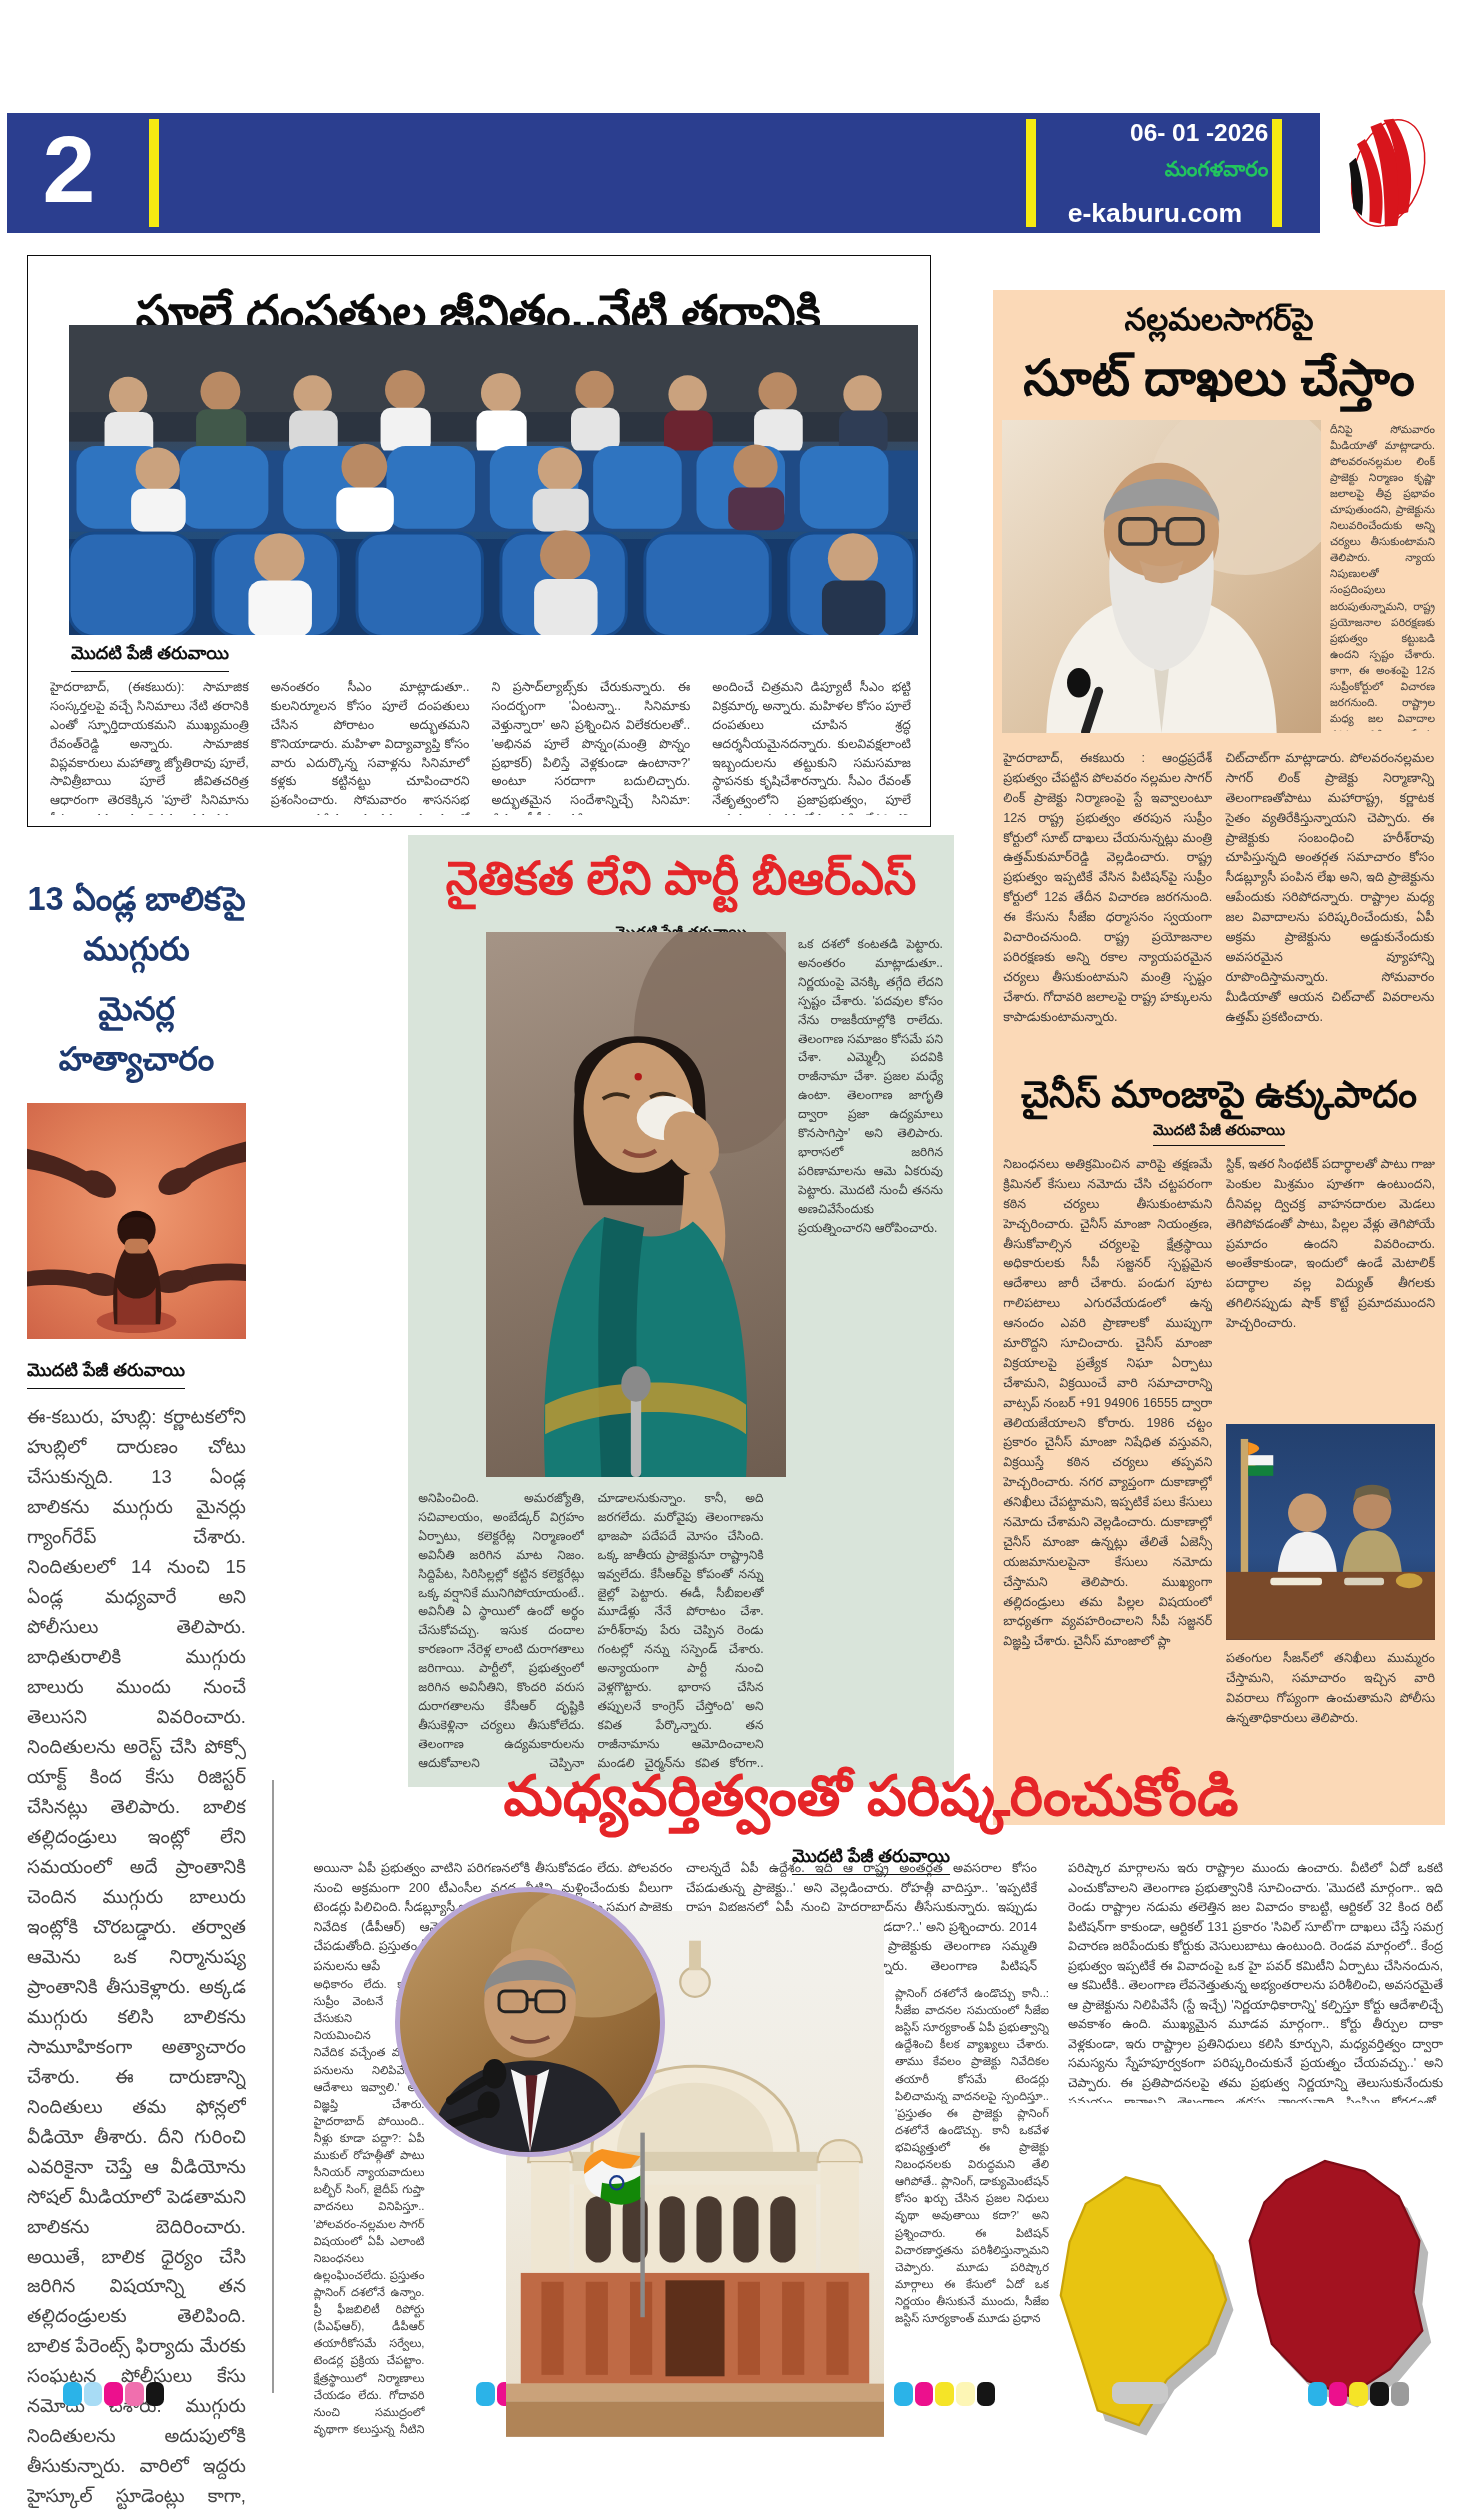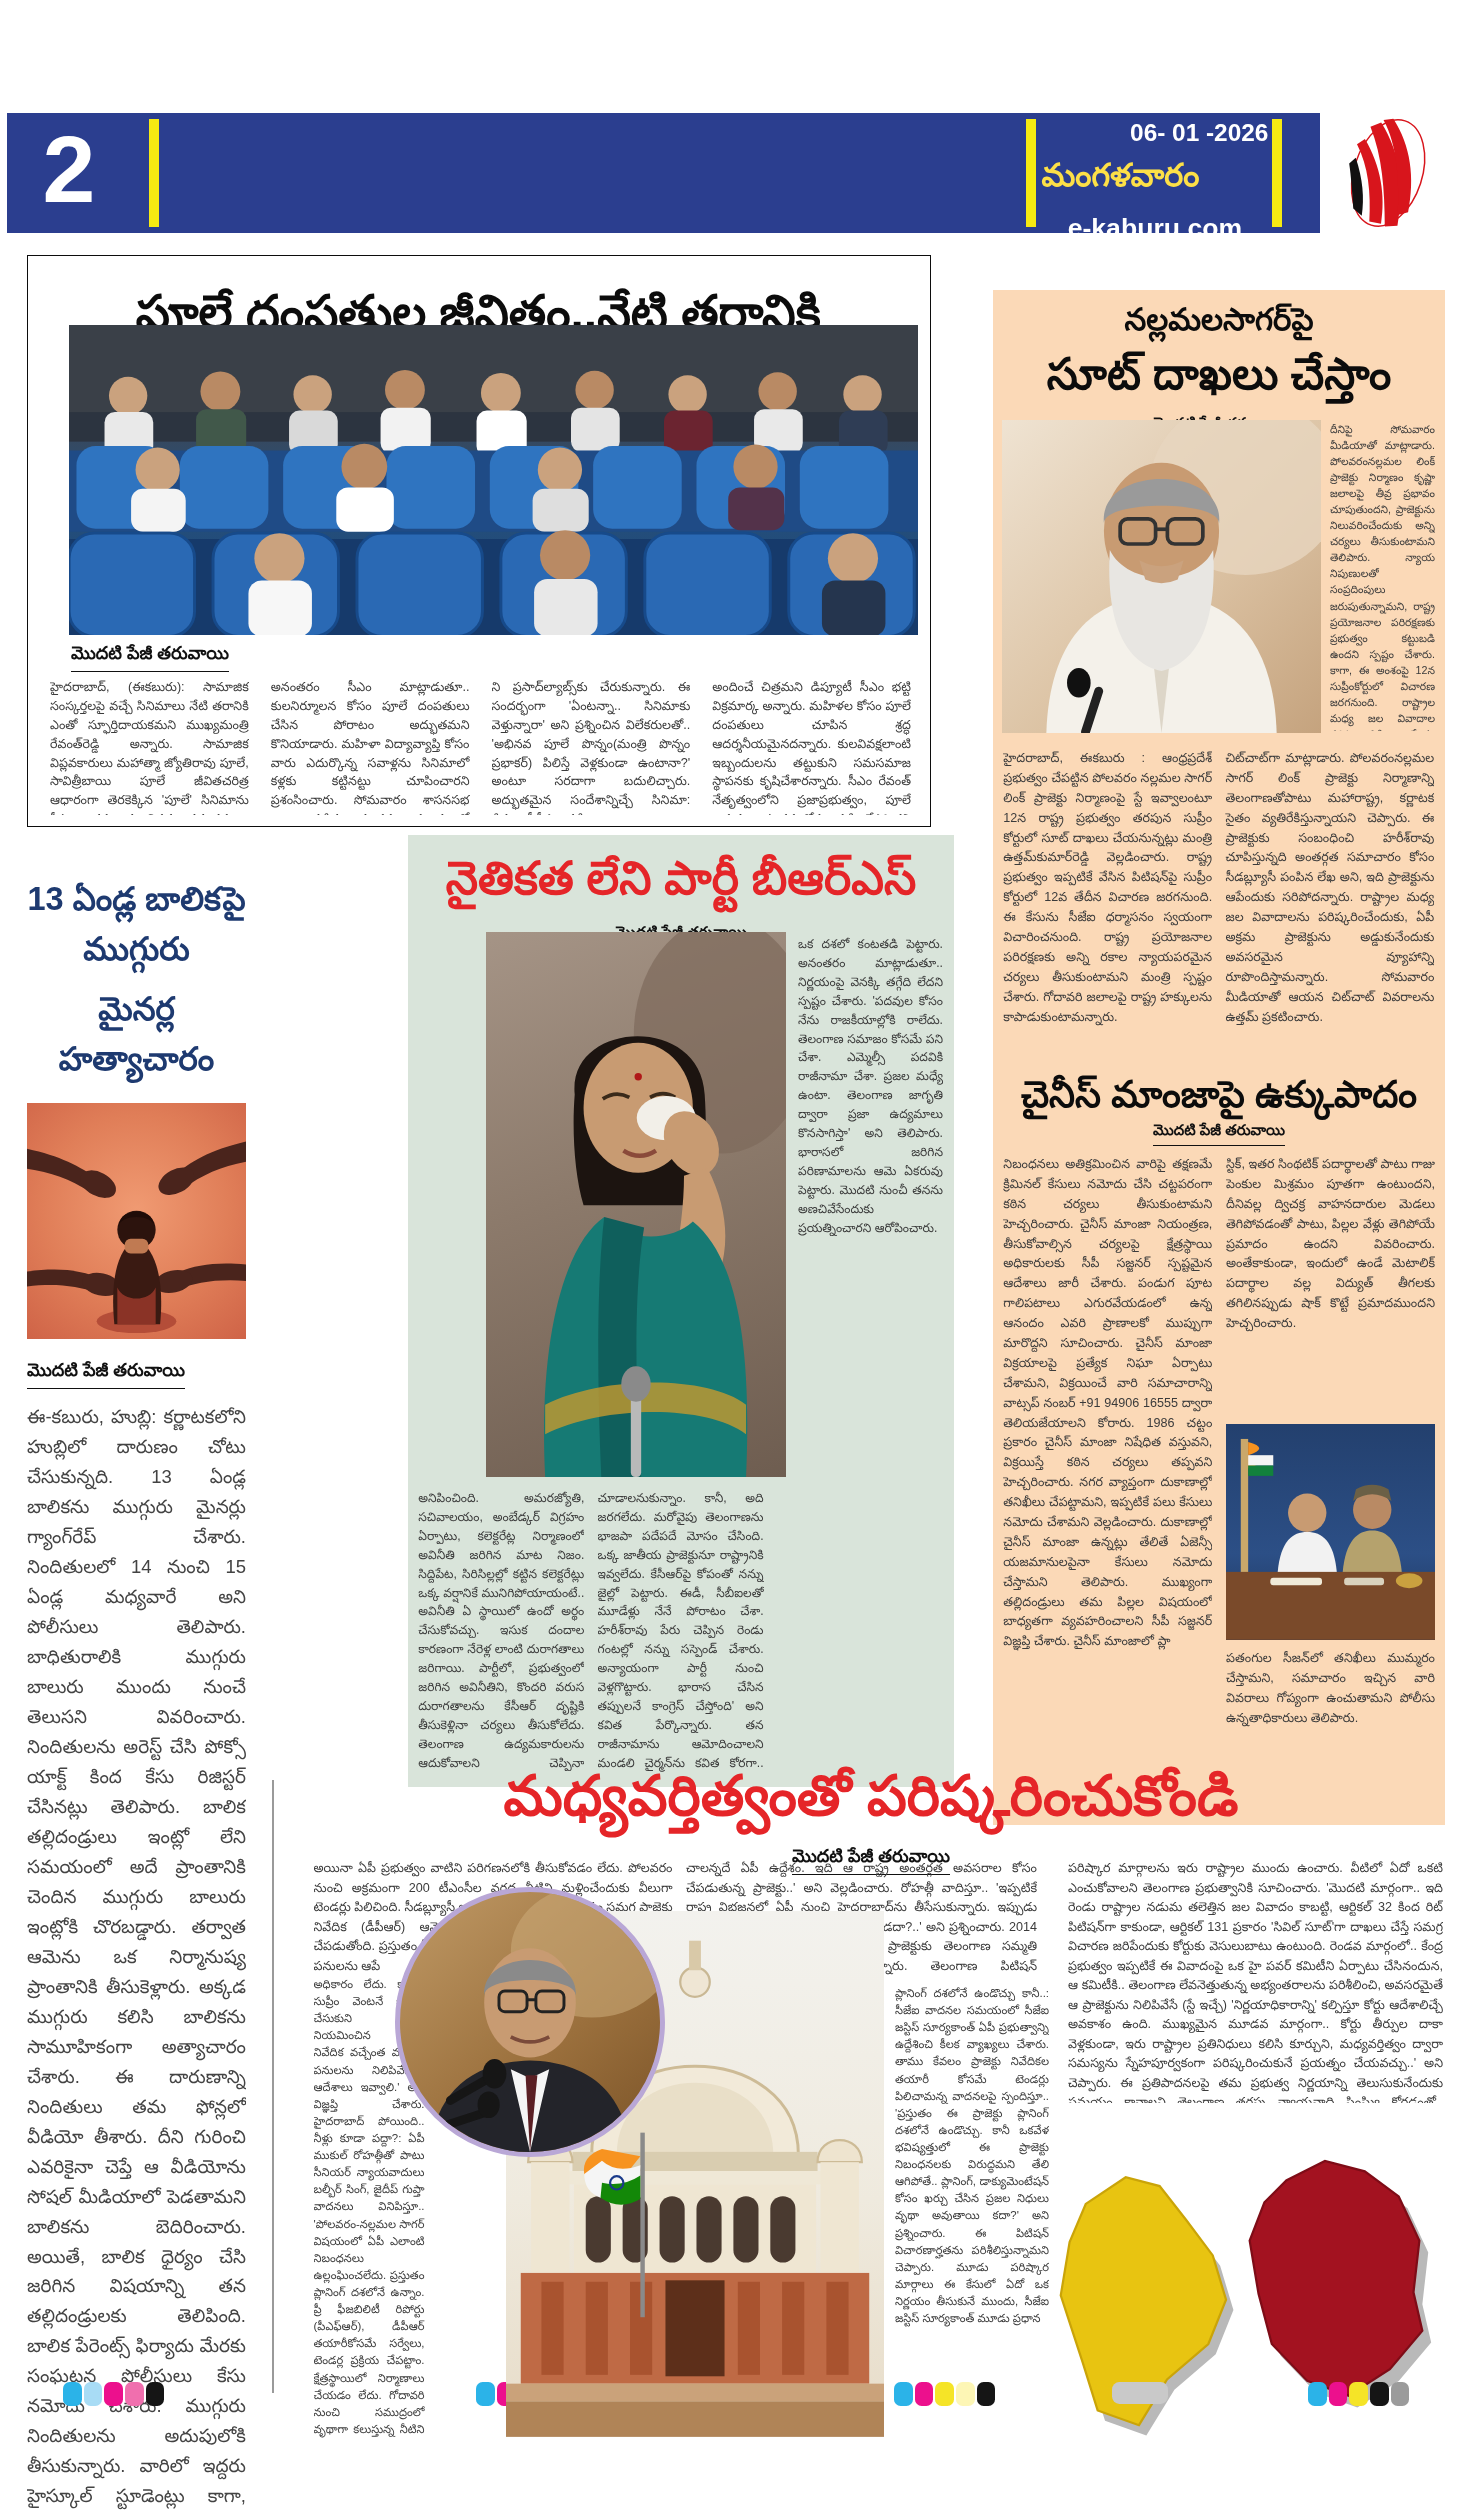--- a/index.html
+++ b/index.html
@@ -5,21 +5,21 @@
   html,body{margin:0;padding:0;background:#fff;}
   .page{position:relative;width:1466px;height:2512px;background:#fff;overflow:hidden;
         font-family:"Liberation Sans","DejaVu Sans",sans-serif;color:#222;}
   .abs{position:absolute;}
   
   .masthead{background:#2b3e8f;}
   .ybar{background:#f6ea12;position:absolute;top:5.9px;bottom:5.9px;width:9.6px;}
   .pageno{color:#fff;font-weight:bold;font-size:95px;line-height:1;}
   .mast-title{color:#fff;font-weight:bold;font-size:62px;text-align:center;letter-spacing:1.5px;}
   .mast-date{color:#fff;font-weight:bold;font-size:24.4px;text-align:right;}
-  .mast-day{color:#fde047;font-weight:bold;font-size:32px;text-align:left;}
+  .mast-day{color:#22c55e;font-weight:bold;font-size:21px;text-align:right;}
   .mast-site{color:#fff;font-weight:bold;font-size:26.6px;text-align:center;}
   .logo-box{background:#fff;position:absolute;}
   
   .a1-box{border:1.5px solid #0c0c0c;background:#fff;}
   .headline-black{font-weight:bold;color:#0c0c0c;text-align:center;}
   .headline-red{font-weight:bold;color:#e52528;text-align:center;}
   .headline-navy{font-weight:bold;color:#1e3a70;text-align:center;line-height:1.55;margin-top:28px;}
   .cont{font-weight:bold;color:#111;font-size:17.7px;display:inline-block;
         border-bottom:1.5px solid #111;padding-bottom:3px;}
   .cont.small{font-size:14.8px;}
@@ -222,21 +222,21 @@
     <div class="abs cols" style="left:10.3px;top:654px;width:526px;height:285px;gap:13.3px;">
       <div class="bodytxt" style="width:166px;font-size:12.2px;line-height:1.55;">అనిపించింది. అమరజ్యోతి, సచివాలయం, అంబేడ్కర్ విగ్రహం ఏర్పాటు, కలెక్టరేట్ల నిర్మాణంలో అవినీతి జరిగిన మాట నిజం. సిద్దిపేట, సిరిసిల్లల్లో కట్టిన కలెక్టరేట్లు ఒక్క వర్షానికే మునిగిపోయాయంటే.. అవినీతి ఏ స్థాయిలో ఉందో అర్థం చేసుకోవచ్చు. ఇసుక దందాల కారణంగా నేరెళ్ల లాంటి దురాగతాలు జరిగాయి. పార్టీలో, ప్రభుత్వంలో జరిగిన అవినీతిని, కొందరి వరుస దురాగతాలను కేసీఆర్ దృష్టికి తీసుకెళ్లినా చర్యలు తీసుకోలేదు. తెలంగాణ ఉద్యమకారులను ఆదుకోవాలని చెప్పినా పట్టించుకోలేదు. తెరాసను భారాసగా మార్చడాన్నీ నేను ఒప్పుకోలేదు. తెలంగాణలో ఏం సాధించామని జాతీయ</div>
       <div class="bodytxt" style="width:166px;font-size:12.2px;line-height:1.55;">చూడాలనుకున్నాం. కానీ, అది జరగలేదు. మరోవైపు తెలంగాణను భాజపా పదేపదే మోసం చేసింది. ఒక్క జాతీయ ప్రాజెక్టునూ రాష్ట్రానికి ఇవ్వలేదు. కేసీఆర్‌పై కోపంతో నన్ను జైల్లో పెట్టారు. ఈడీ, సీబీఐలతో మూడేళ్లు నేనే పోరాటం చేశా. హరీశ్‌రావు పేరు చెప్పిన రెండు గంటల్లో నన్ను సస్పెండ్ చేశారు. అన్యాయంగా పార్టీ నుంచి వెళ్లగొట్టారు. భారాస చేసిన తప్పులనే కాంగ్రెస్ చేస్తోంది' అని కవిత పేర్కొన్నారు. తన రాజీనామాను ఆమోదించాలని మండలి చైర్మన్‌ను కవిత కోరగా.. భావోద్వేగాలతో తీసుకున్న నిర్ణయంపై పునరాలోచన చేయాలని చైర్మన్ గుత్తా సుఖేందర్‌రెడ్డి సూచించారు.</div>
     </div>
   </div>
 
   <div class="abs peachbg" style="left:993px;top:251px;width:452px;height:1535px;margin-top:39px;">
 
     <div>
       <div class="headline-black" style="margin-top:11.8px;font-size:31px;">నల్లమలసాగర్‌పై</div>
-      <div class="headline-black" style="margin-top:4.4px;font-size:44px;">సూట్ దాఖలు చేస్తాం</div>
+      <div class="headline-black" style="margin-top:4.4px;font-size:50px;">సూట్ దాఖలు చేస్తాం</div>
       <div style="text-align:center;margin-top:4.4px;">
         <span class="cont small">మొదటి పేజీ తరువాయి</span>
       </div>
 
       <div class="abs photo" style="left:8.9px;top:130px;width:319px;height:313px;background:linear-gradient(135deg,#efe3d2 0%,#dcc3a4 55%,#c5a37e 100%);">
         <svg width="319" height="313" viewBox="0 0 432 424">
           <ellipse cx="330" cy="90" rx="130" ry="120" fill="#e7d6bf" opacity="0.8"></ellipse>
 
           <path d="M60,424 C64,300 120,240 216,236 C312,240 368,300 372,424 Z" fill="#f4f1ea"></path>
           <path d="M196,250 L216,424 L236,250 Z" fill="#ddd6c8"></path>

